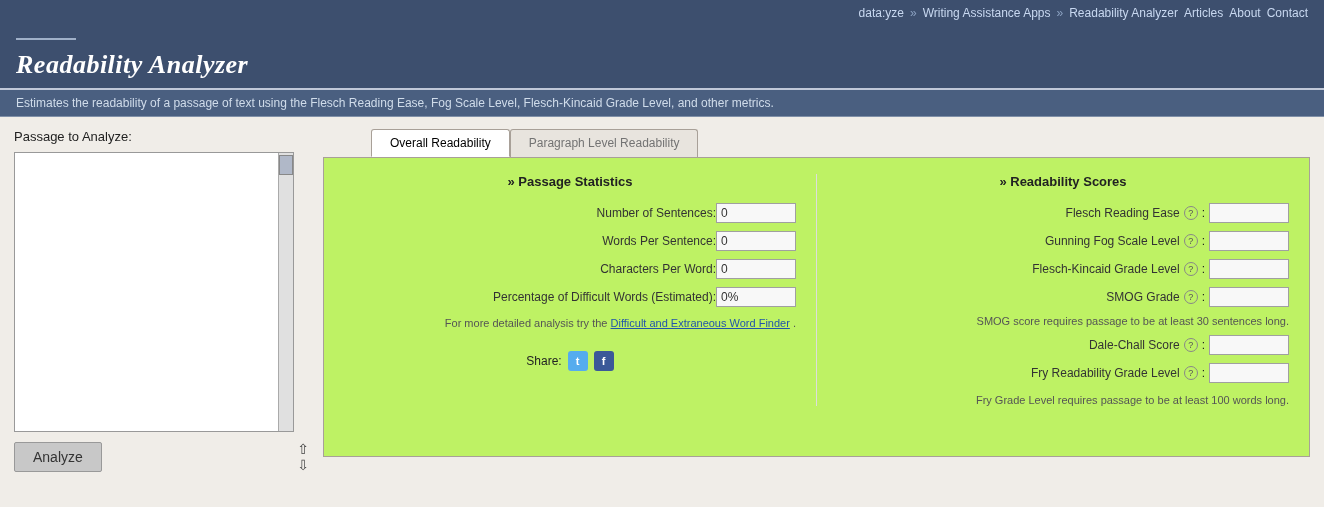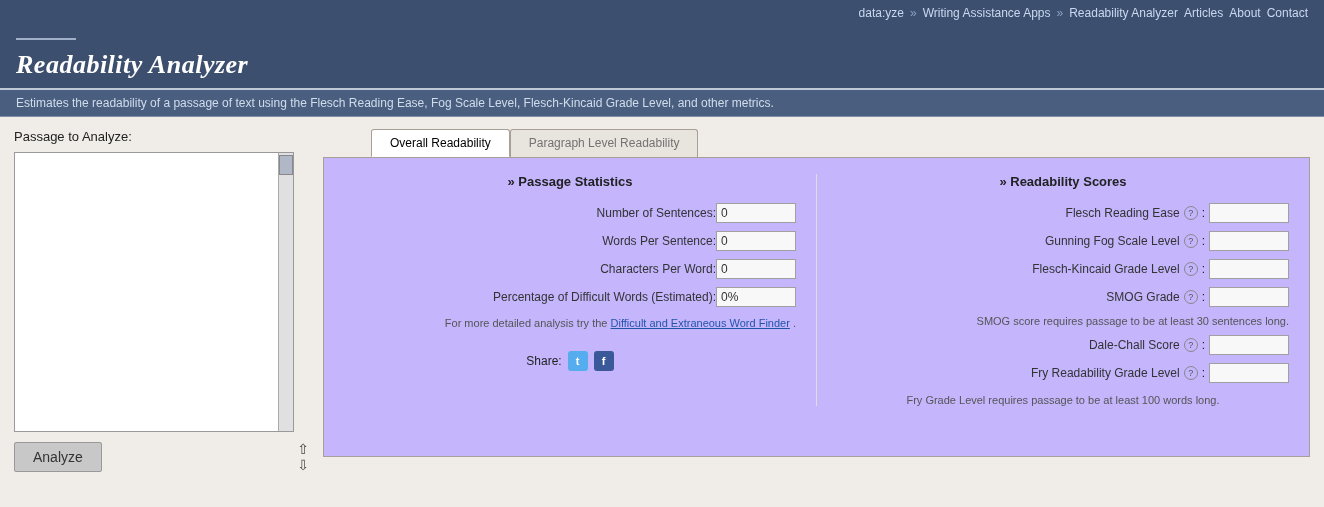--- a/index.html
+++ b/index.html
@@ -184,21 +184,21 @@
     .tab.active {
       background: #fff;
       border-bottom: 1px solid #fff;
       color: #000;
       z-index: 1;
       position: relative;
     }
 
     .tab-content {
       border: 1px solid #a8a098;
-      background: #c4b5fd;
+      background: #bef264;
       padding: 16px 20px 36px;
       min-height: 300px;
     }
 
     
     .readability-grid {
       display: flex;
       gap: 0;
     }
 
@@ -344,21 +344,21 @@
       color: #555;
       text-align: right;
       width: 100%;
       margin-bottom: 8px;
       padding-right: 0;
     }
     .fry-note {
       font-size: 11px;
       font-family: Arial, sans-serif;
       color: #555;
-      text-align: center;
+      text-align: right;
       width: 100%;
       margin-top: 3px;
     }
 
     .share-section {
       display: flex;
       justify-content: center;
       width: 100%;
     }
 

